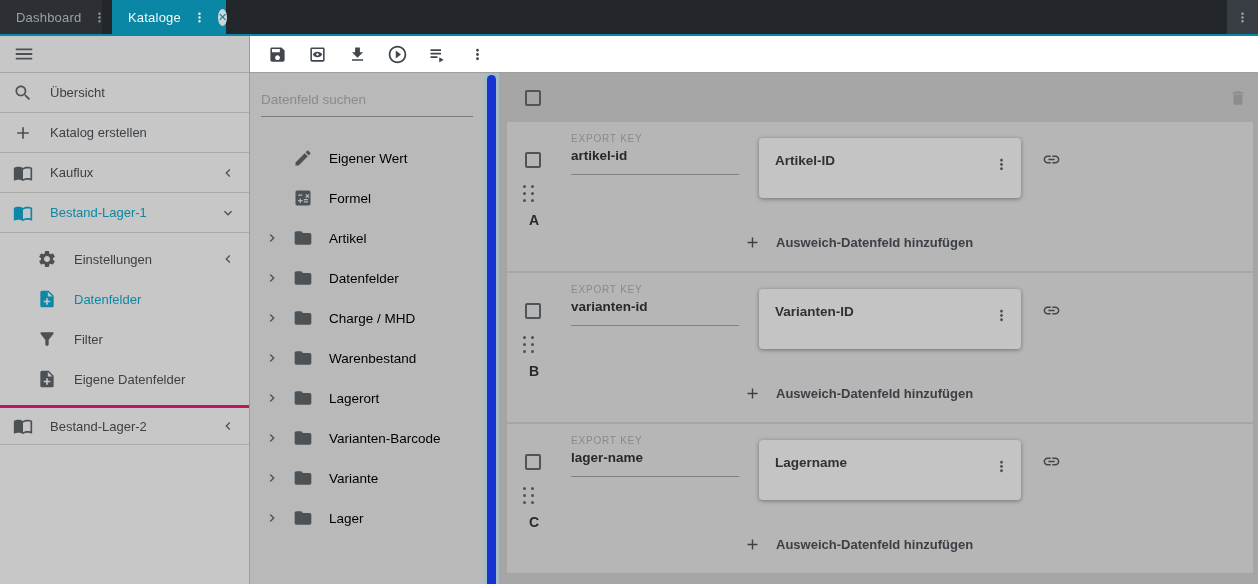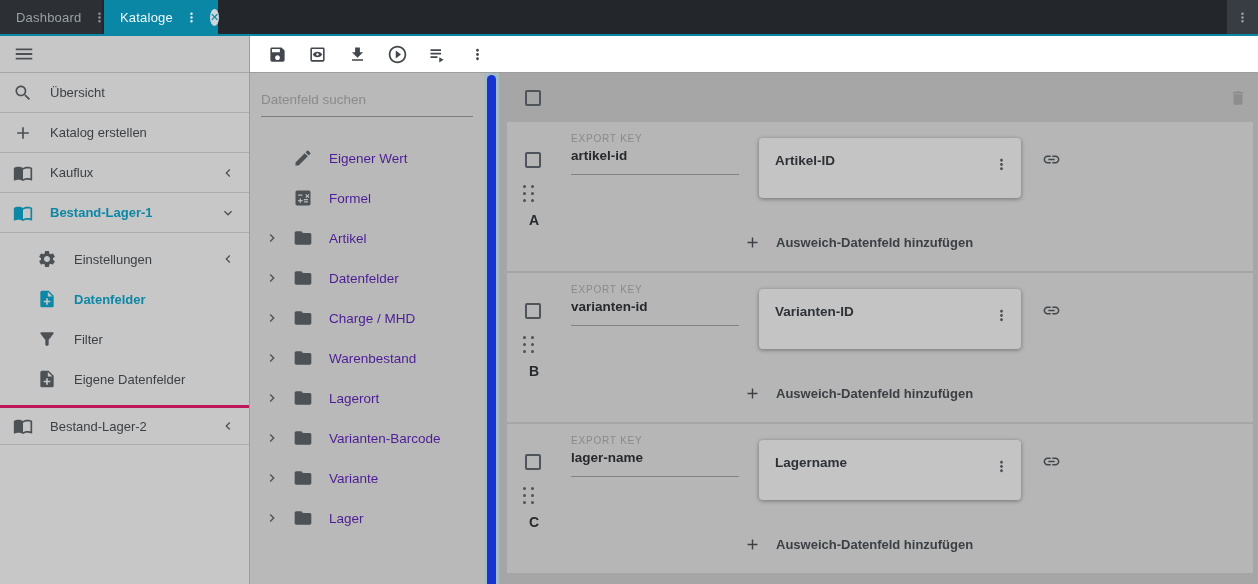--- a/index.html
+++ b/index.html
@@ -4,21 +4,21 @@
 <style>
   * { margin:0; padding:0; box-sizing:border-box; }
   html,body { width:1258px; height:584px; overflow:hidden;
     font-family:"Liberation Sans","DejaVu Sans",sans-serif; }
   .app { position:relative; width:1258px; height:500px; background:#a6a6a6; }
 
   
   .tabbar { position:relative; height:34px; background:#23272c; display:flex; align-items:stretch; }
   .tab { display:flex; align-items:center; gap:11px; padding:0 12px 0 16px; font-size:13px; cursor:pointer; }
   .tab-inactive { background:#2c3035; color:#9aa0a6; width:102px; margin-right:2px; }
-  .tab-active { background:#0b87a6; color:#f2f7f8; width:114px; }
+  .tab-active { background:#0b87a6; color:#f2f7f8; width:114px;margin-left:8px; }
   .tab-label { font-weight:400; letter-spacing:.2px; }
   .kebab-svg { width:15px; height:15px; flex:0 0 auto; }
   .close-circle { width:17px; height:17px; border-radius:50%; background:#ccd5d9; color:#0b7f9c;
     font-size:11px; font-weight:700; display:flex; align-items:center; justify-content:center; line-height:1; }
   .window-kebab { position:absolute; right:0; top:0; width:31px; height:34px; background:#383d43;
     display:flex; align-items:center; justify-content:center; }
   .accent-line { height:2px; background:#0b87a6; }
 
   
   .main { display:flex; height:548px; }
@@ -26,42 +26,42 @@
   
   .sidebar { width:250px; background:#c7c7c7; border-right:1px solid #9d9d9d; display:flex; flex-direction:column; }
   .sidebar-top { height:37px; border-bottom:1px solid #a6a6a6; display:flex; align-items:center; padding-left:13px; }
   .side-item { height:40px; display:flex; align-items:center; padding:0 13px 0 13px;
     font-size:13px; color:#3c4145; cursor:pointer; }
   .side-item .ic { width:20px; height:20px; margin-right:17px; flex:0 0 auto; }
   .side-item.sub { padding-left:37px; }
   .side-item.bordered { border-bottom:1px solid #ababab; }
   .side-item.bordertop { border-top:3px solid #be185d; }
   .side-item .chev-right { margin-left:auto; width:16px; height:16px; }
-  .active-teal { color:#0c87a5 !important; font-weight:700; }
+  .active-teal { color:#0c87a5 !important; font-weight:400; }
   svg.g { fill:#4c5156; }
   svg.teal { fill:#0c87a5; }
 
   
   .right-col { flex:1; display:flex; flex-direction:column; }
   .toolbar { height:37px; background:#ffffff; border-bottom:1px solid #9e9e9e;
     display:flex; align-items:center; gap:18px; padding-left:16px; }
   .tool-btn { width:22px; height:22px; display:flex; align-items:center; justify-content:center; cursor:pointer; }
   .tool-btn svg { fill:#42474d; }
 
   .content { flex:1; display:flex; min-height:0; }
 
   
   .treepanel { width:234px; background:#b9b9b9; padding-top:15px; }
   .search-input { display:block; width:212px; margin:0 0 0 11px; background:transparent; border:none;
     border-bottom:1px solid #7c7c7c; font-size:13.5px; font-weight:700; color:#4a4e52;
     padding:4px 0 9px 0; outline:none; font-family:inherit; }
   .search-input::placeholder { color:#8b8b8b; font-weight:400; }
   .tree { margin-top:21px; }
   .tree-item { height:40px; display:flex; align-items:center; padding-left:14px;
-    font-size:13.5px; color:#4c1d95; cursor:pointer; }
+    font-size:13.5px; color:#000000; cursor:pointer; }
   .tree-item .slot { width:16px; height:16px; margin-right:13px; flex:0 0 auto; }
   .tree-item .ic { width:20px; height:20px; margin-right:16px; flex:0 0 auto; }
 
   
   .splitter { width:15px; background:#a4bcc2; position:relative; cursor:col-resize; }
   .splitter .bar { position:absolute; left:3px; top:2px; bottom:0; width:9px;
     border-radius:5px 5px 0 0; }
 
   
   .mainpanel { flex:1; background:#a6a6a6; display:flex; flex-direction:column; min-width:0; }

